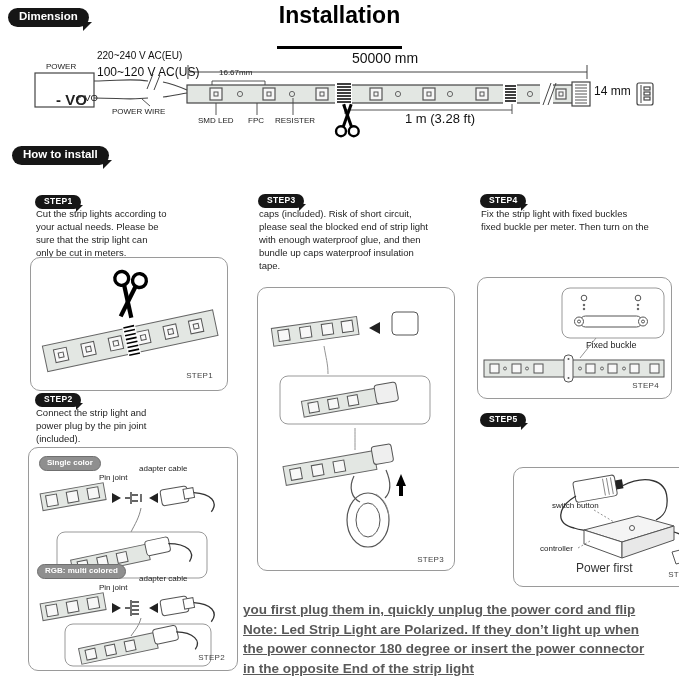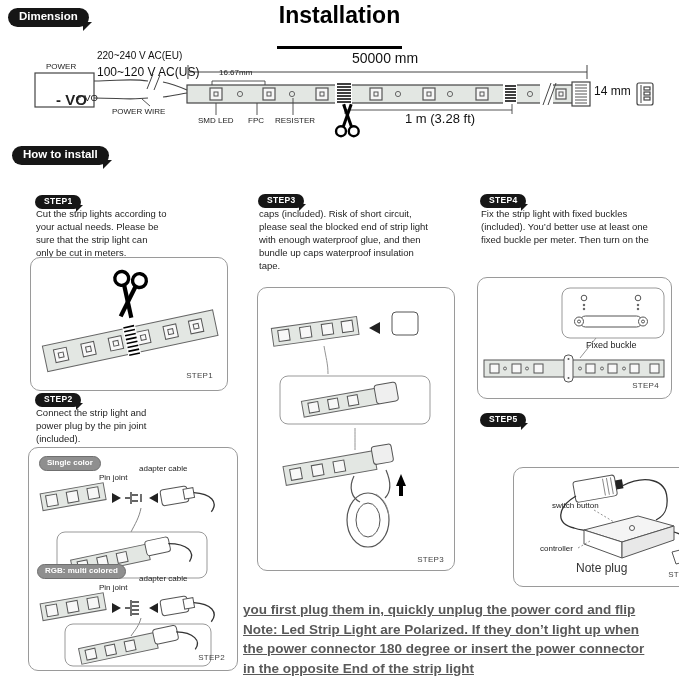--- a/index.html
+++ b/index.html
@@ -316,21 +316,20 @@
         <polygon points="138,198 148,198 143,186"></polygon>
           <rect x="141" y="198" width="4" height="10"></rect>
       </g>
     </svg>
     <div class="fig-label" style="right:10px;bottom:6px;">STEP3</div>
   </div>
 
   <div class="step-badge" style="left:480px;top:194px;">STEP4</div>
   <div class="steptext" style="left:481px;top:207px;">
     <div>Fix the strip light with fixed buckles</div>
-    <div>(included). You’d better use at least one</div>
     <div>fixed buckle per meter. Then turn on the</div>
   </div>
   <div class="fig" style="left:477px;top:277px;width:193px;height:120px;">
     <svg width="193" height="120" viewBox="0 0 193 120">
       <rect x="84" y="10" width="102" height="50" rx="8" fill="#fff" stroke="#999"></rect>
       <g fill="none" stroke="#555">
         <circle cx="106" cy="20" r="2.8"></circle>
           <circle cx="106" cy="27" r="0.8" fill="#555"></circle>
           <circle cx="106" cy="31" r="0.8" fill="#555"></circle>
       </g>
@@ -393,21 +392,21 @@
       <path d="M160 64 C180 70 182 82 170 88" fill="none" stroke="#333" stroke-width="1.3"></path>
       <g stroke="#555">
         <polygon points="158,84 174,80 178,92 162,96" fill="#fff"></polygon>
         <path d="M176 84 L188 82 M178 90 L190 90" stroke-width="1.6"></path>
       </g>
       <path d="M80 42 L100 54" stroke="#777" stroke-width="0.8" stroke-dasharray="2,2"></path>
       <path d="M64 80 L76 73" stroke="#777" stroke-width="0.8" stroke-dasharray="2,2"></path>
     </svg>
     <div class="small-label" style="left:38px;top:33px;">switch button</div>
     <div class="small-label" style="left:26px;top:76px;">controller</div>
-    <div class="dim-label" style="left:62px;top:93px;font-size:12px;color:#333;">Note plug</div>
+    <div class="dim-label" style="left:62px;top:93px;font-size:12px;color:#333;">Power first</div>
     <div class="fig-label" style="right:12px;bottom:7px;">STEP5</div>
   </div>
 
   <div class="note">
     <div>you first plug them in, quickly unplug the power cord and flip</div>
     <div>Note: Led Strip Light are Polarized. If they don’t light up when</div>
     <div>the power connector 180 degree or insert the power connector</div>
     <div>in the opposite End of the strip light</div>
   </div>
 

